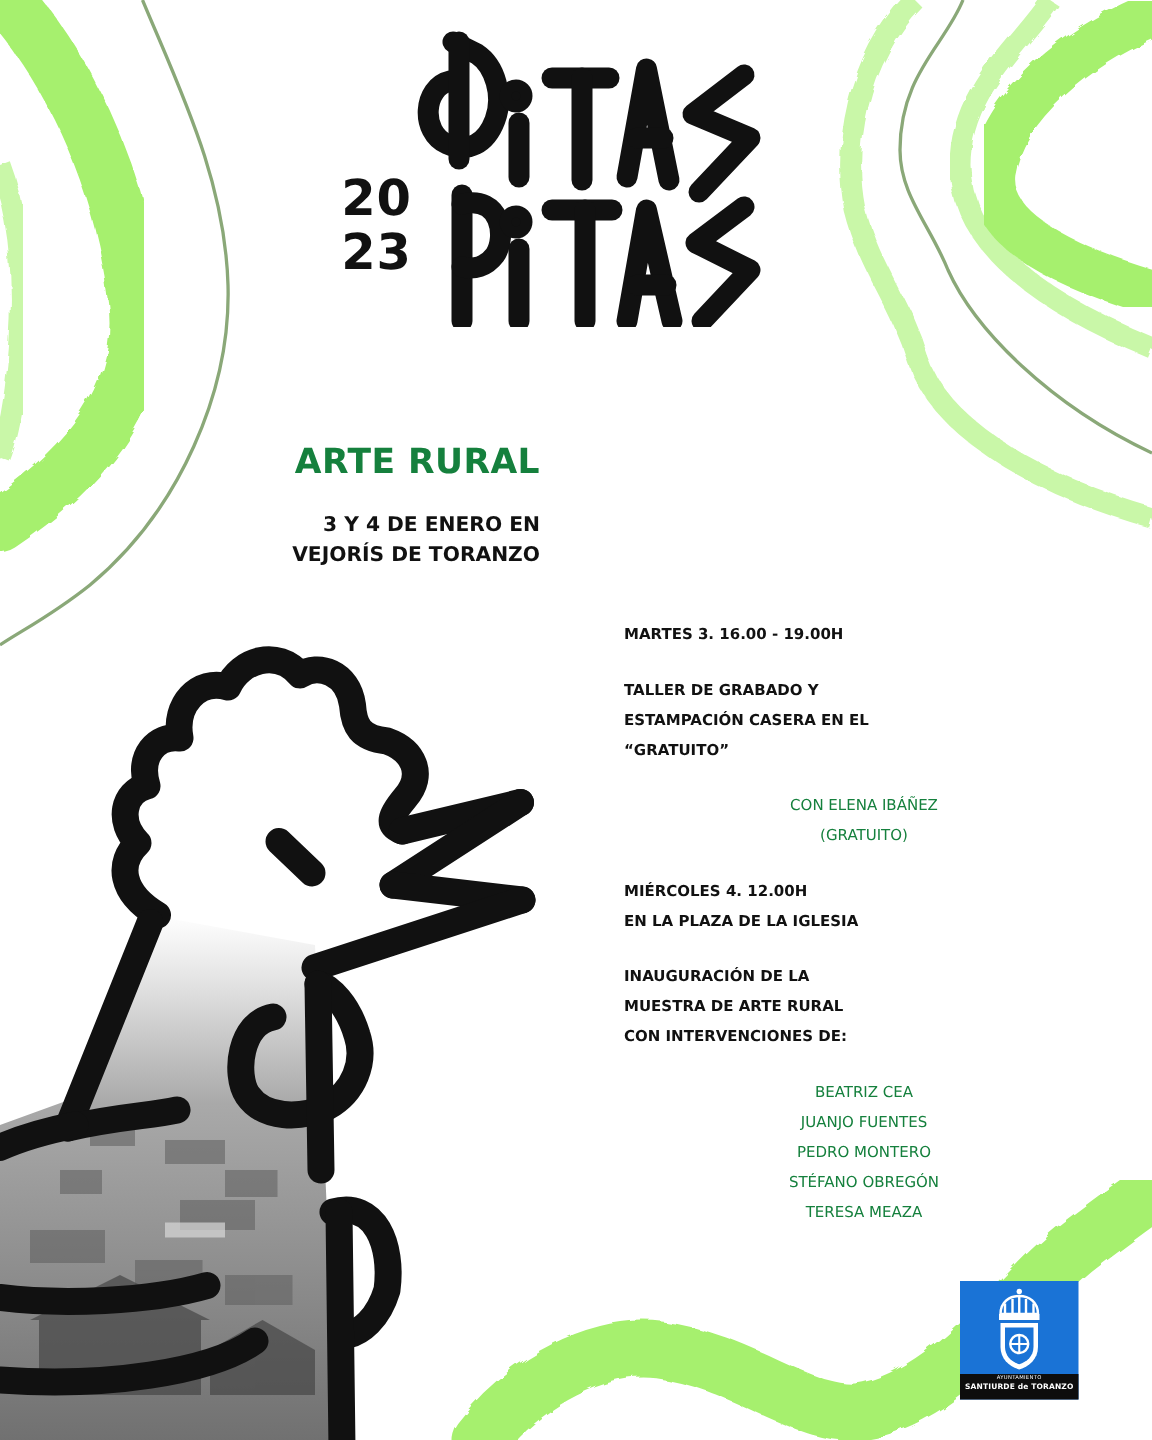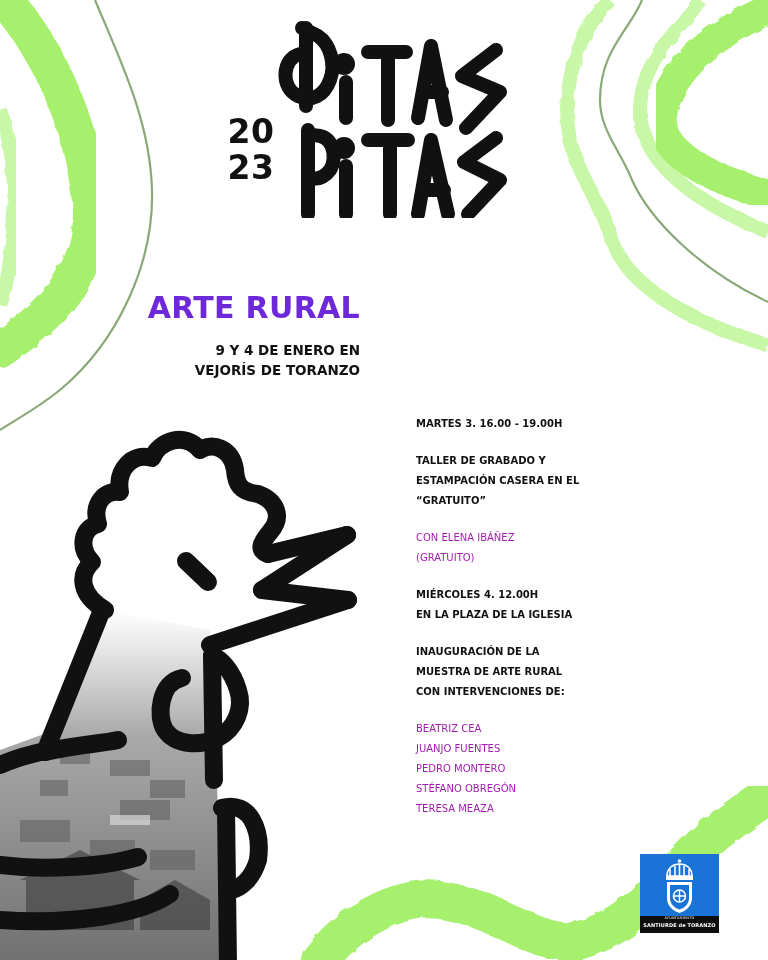--- a/index.html
+++ b/index.html
@@ -8,28 +8,28 @@
 
     .bg-layer { position: absolute; left: 0; top: 0; width: 768px; height: 960px; }
 
     .title-logo { position: absolute; left: 278px; top: 18px; width: 240px; height: 200px; }
 
     .year { position: absolute; left: 226px; top: 114px; width: 50px; text-align: center;
       font-family: "DejaVu Sans", sans-serif; font-weight: bold; font-size: 33px; line-height: 36px; color: #111; letter-spacing: 0.5px; }
     .year span { display: block; }
 
     .subtitle { position: absolute; right: 408px; top: 292px; text-align: right; }
-    .subtitle-title { font-family: "DejaVu Sans", sans-serif; font-weight: bold; font-size: 30px; letter-spacing: 0.3px; color: #6d28d9; line-height: 32px; }
+    .subtitle-title { font-family: "DejaVu Sans", sans-serif; font-weight: bold; font-size: 23px; letter-spacing: 0.3px; color: #15803d; line-height: 32px; }
     .subtitle-date { margin-top: 16px; font-family: "DejaVu Sans", sans-serif; font-weight: bold; font-size: 13.5px; line-height: 20px; color: #111; }
     .subtitle-date span { display: block; }
 
     .program { position: absolute; left: 416px; top: 414px; width: 320px; font-family: "DejaVu Sans", sans-serif; font-size: 10px; line-height: 20px; color: #111; }
     .program .block { margin-bottom: 17px; }
     .program .bold { font-weight: bold; }
-    .program .light { font-weight: normal; color: #a21caf; }
+    .program .light { font-weight: normal; color: #15803d; text-align: center; }
     .program span.line { display: block; white-space: nowrap; }
 
     .rooster { position: absolute; left: 0; top: 420px; width: 380px; height: 540px; }
 
     .crest { position: absolute; left: 640px; top: 854px; width: 79px; height: 79px; background: #1a73d6; }
     .crest-footer { position: absolute; left: 0; bottom: 0; width: 100%; height: 17px; background: #0d0d0d; color: #fff; text-align: center; }
     .crest-footer .small { display: block; font-family: "DejaVu Sans", sans-serif; font-size: 3.5px; line-height: 5px; letter-spacing: 0.2px; }
     .crest-footer .big { display: block; font-family: "DejaVu Sans", sans-serif; font-weight: bold; font-size: 5px; line-height: 8px; letter-spacing: 0.1px; }
   </style>
 </head>
@@ -87,21 +87,21 @@
 </svg>
 
 <div class="year">
   <span>20</span>
   <span>23</span>
 </div>
 
 <div class="subtitle">
   <div class="subtitle-title">ARTE RURAL</div>
   <div class="subtitle-date">
-    <span>9 Y 4 DE ENERO EN</span>
+    <span>3 Y 4 DE ENERO EN</span>
     <span>VEJORÍS DE TORANZO</span>
   </div>
 </div>
 
 <div class="program">
   <div class="block bold">
     <span class="line">MARTES 3. 16.00 - 19.00H</span>
   </div>
   <div class="block bold">
     <span class="line">TALLER DE GRABADO Y</span>

